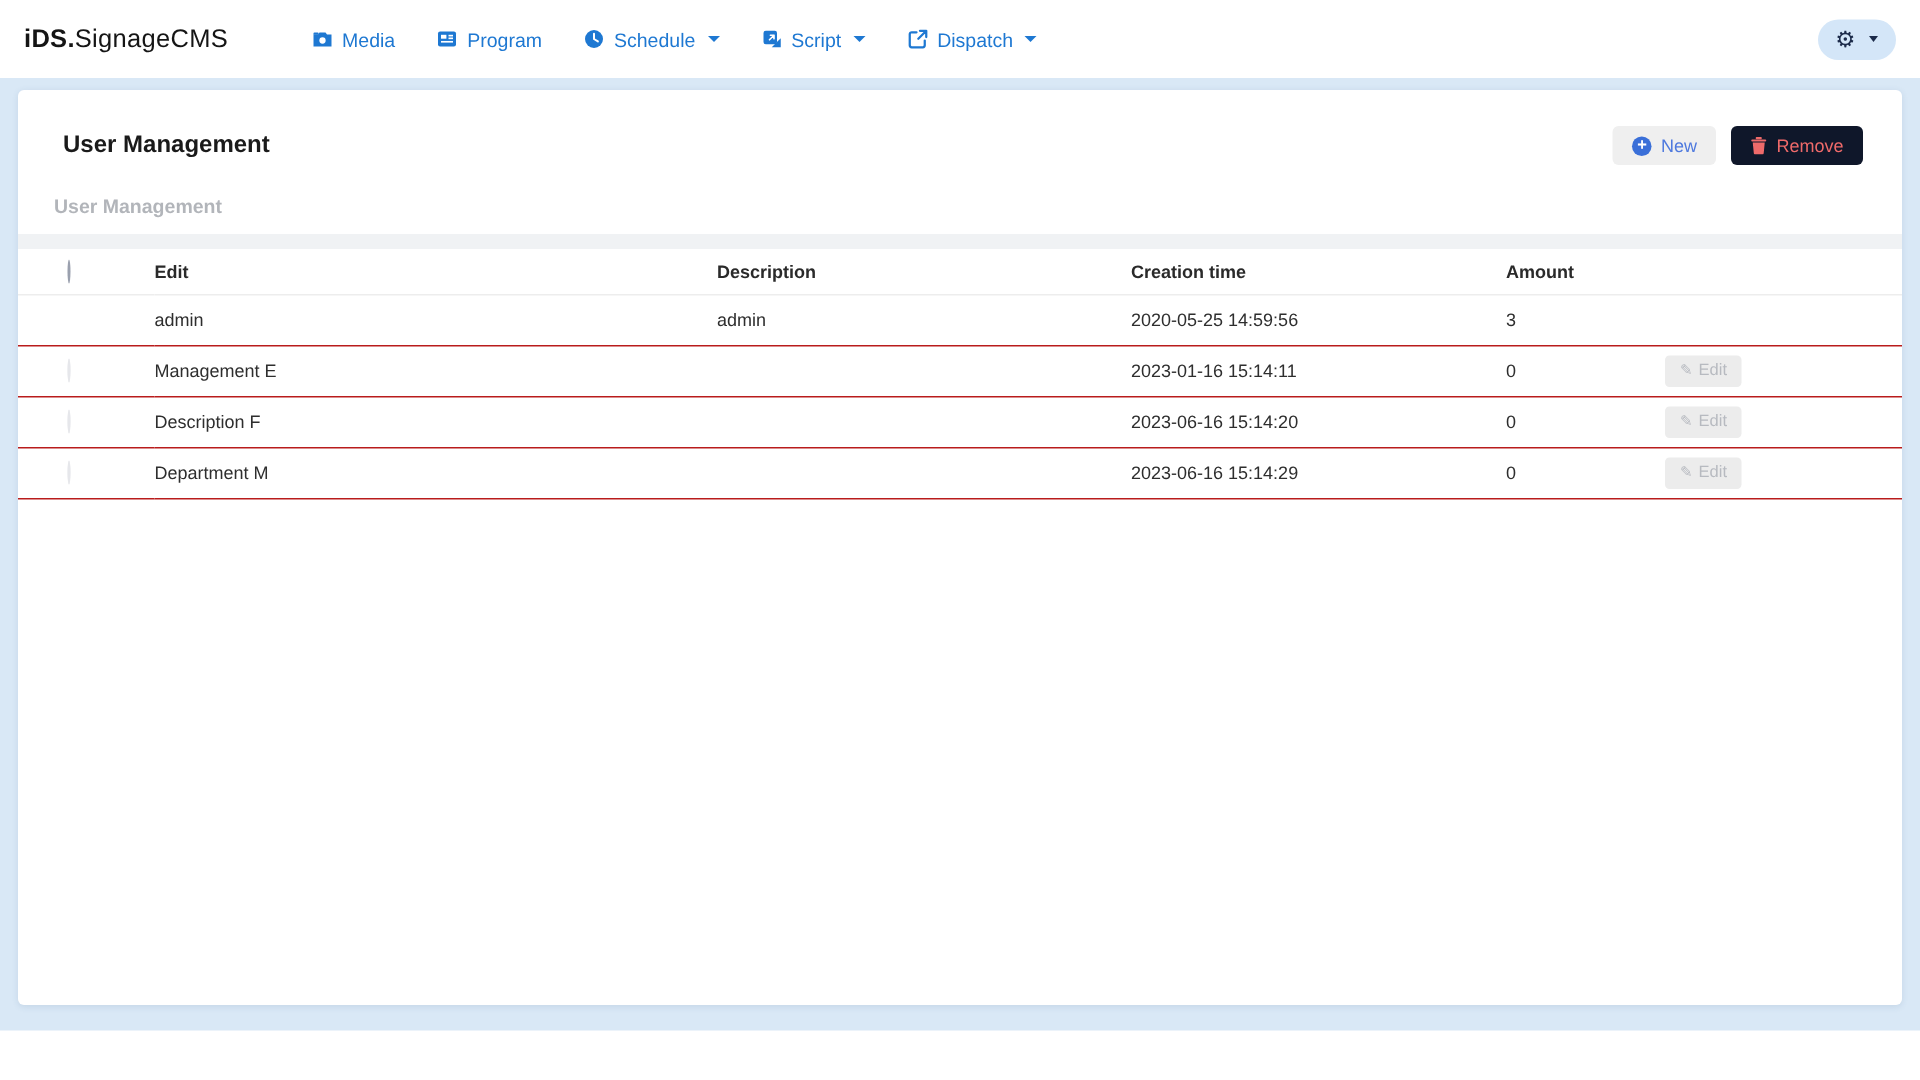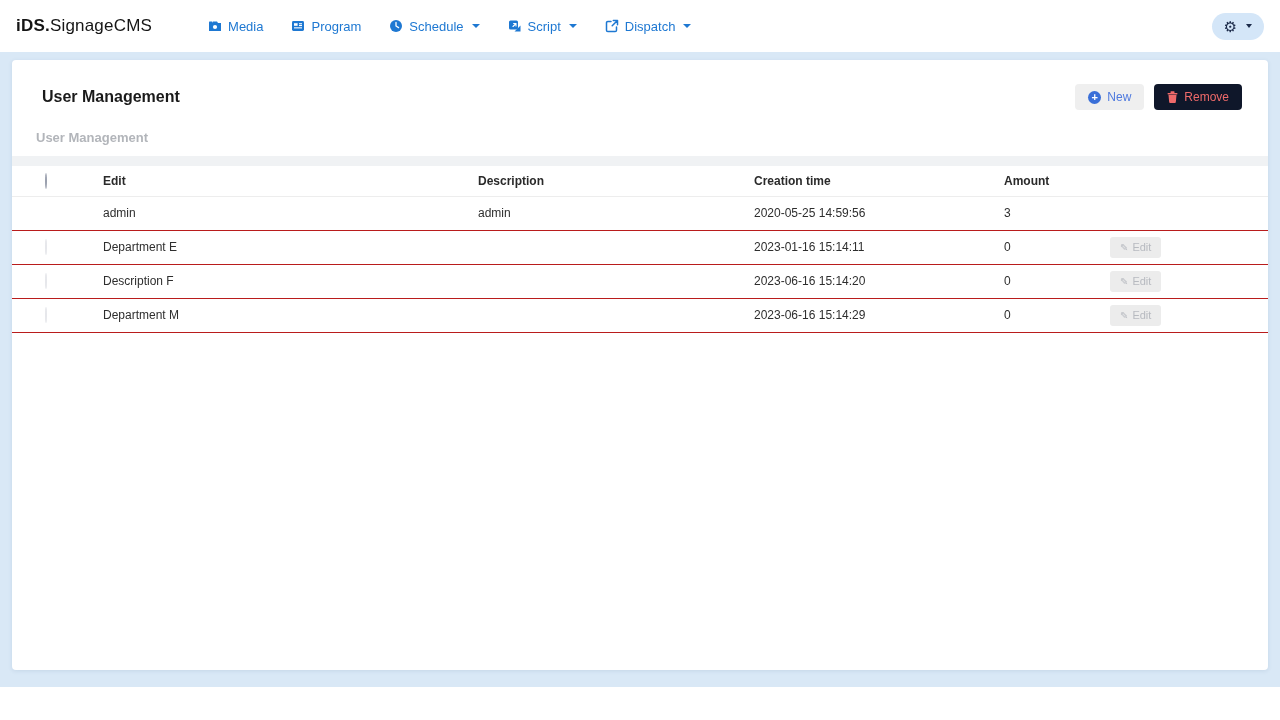--- a/index.html
+++ b/index.html
@@ -180,21 +180,21 @@
     <td>admin</td>
     <td>admin</td>
     <td>2020-05-25 14:59:56</td>
     <td>3</td>
     <td></td>
   </tr>
 
 
   <tr>
     <td class="radio-cell"><span class="radio-row"></span></td>
-    <td>Department E</td>
+    <td>Management E</td>
     <td></td>
     <td>2023-01-16 15:14:11</td>
     <td>0</td>
     <td><button class="btn-edit">
                 <span class="pencil">✎</span>
                 <span>Edit</span>
               </button></td>
   </tr>
 
   <tr>

